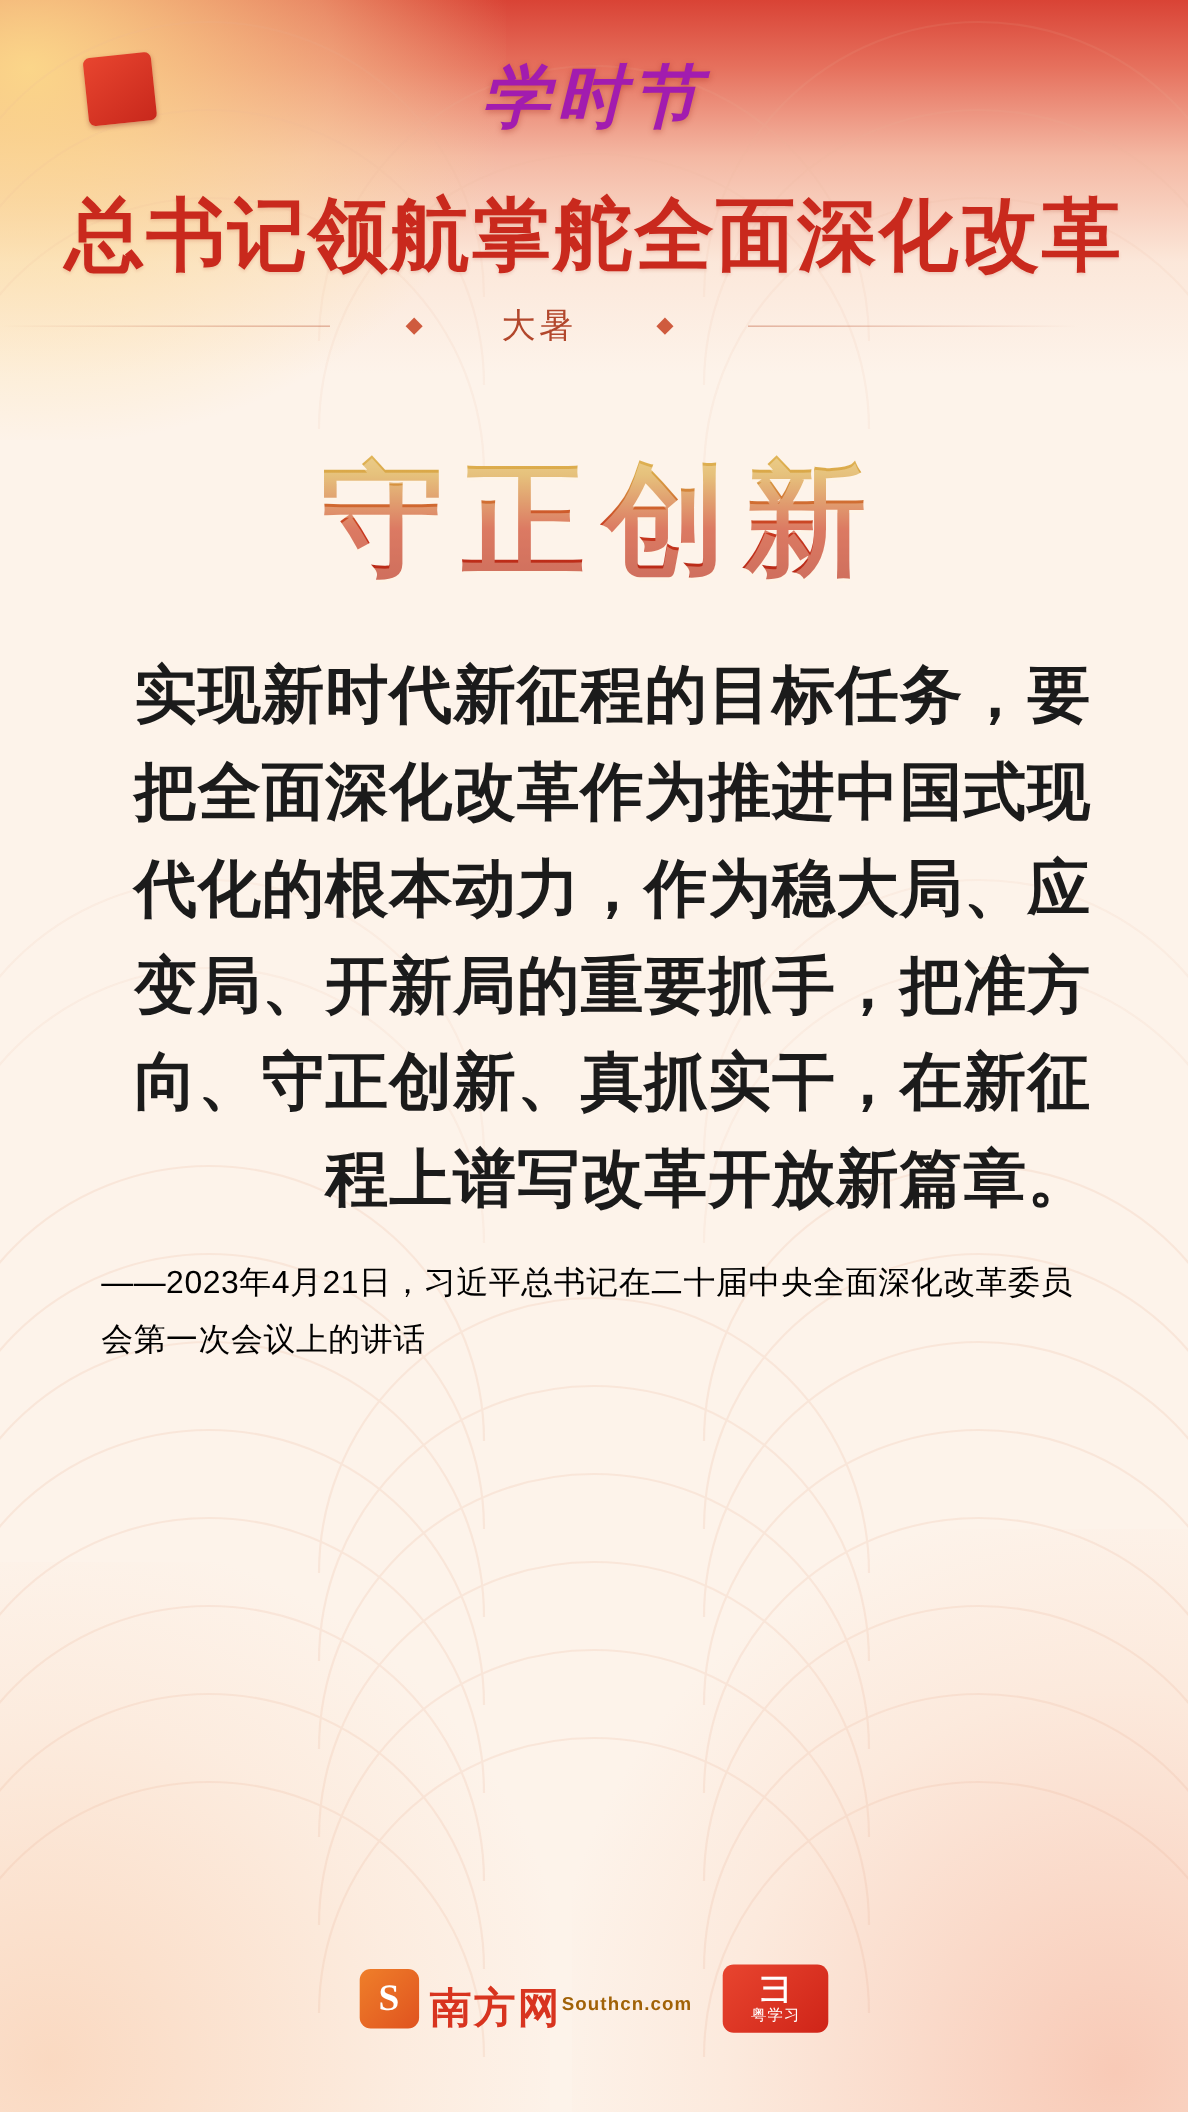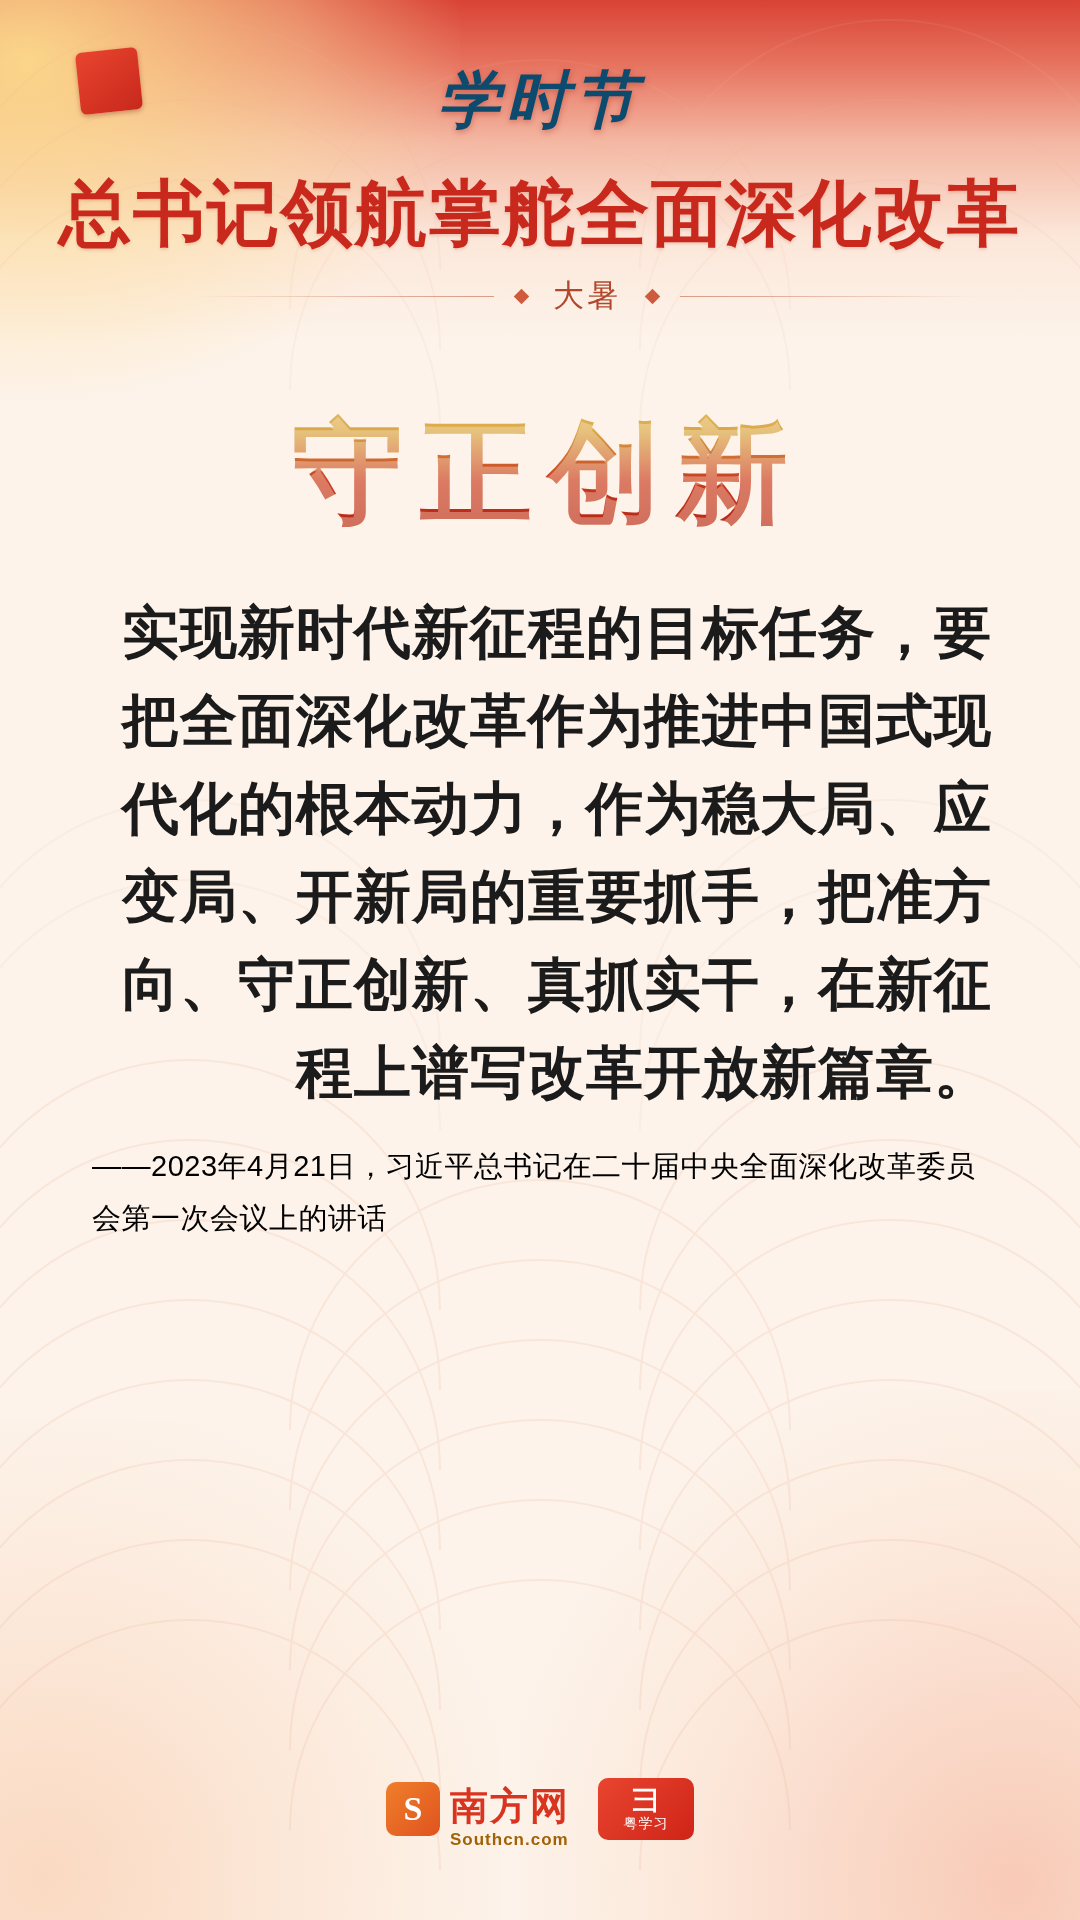--- a/index.html
+++ b/index.html
@@ -75,24 +75,23 @@
     text-align: center;
     z-index: 5;
   }
   .brand-text {
     display: inline-block;
     font-family: "Liberation Serif", "DejaVu Serif", serif;
     font-weight: bold;
     font-style: italic;
     font-size: 62px;
     letter-spacing: 6px;
-    color: #0c4a6e;
+    color: #a21caf;
     text-shadow: 0 2px 6px rgba(150,20,10,0.35);
     position: relative;
-    margin-top: 12px;
   }
   .brand-seal {
     position: absolute;
     left: 78px;
     top: 4px;
     width: 62px;
     height: 62px;
     background: linear-gradient(145deg, #e8452f 0%, #c8281c 100%);
     border-radius: 6px;
     transform: rotate(-6deg);
@@ -118,21 +117,21 @@
 
   
   .divider {
     position: absolute;
     top: 268px;
     left: 0;
     width: 980px;
     height: 56px;
     display: flex;
     align-items: center;
-    justify-content: flex-end;
+    justify-content: space-between;
     z-index: 5;
   }
   .divider .line {
     width: 300px;
     height: 1px;
     background: linear-gradient(90deg, rgba(200,120,90,0) 0%, rgba(198,110,80,0.55) 75%, rgba(198,110,80,0.65) 100%);
   }
   .divider .line.right {
     background: linear-gradient(270deg, rgba(200,120,90,0) 0%, rgba(198,110,80,0.55) 75%, rgba(198,110,80,0.65) 100%);
   }
@@ -225,21 +224,20 @@
     display: flex;
     align-items: center;
     justify-content: center;
     color: #fff;
     font-size: 34px;
     font-weight: bold;
     font-family: "Liberation Serif", serif;
   }
   .logo-south .words {
     display: flex;
-    flex-direction: column;
     line-height: 1;
     margin-top: 17px;
   }
   .logo-south .cn {
     font-size: 38px;
     font-weight: bold;
     color: #d8341f;
     letter-spacing: 2px;
   }
   .logo-south .en {

